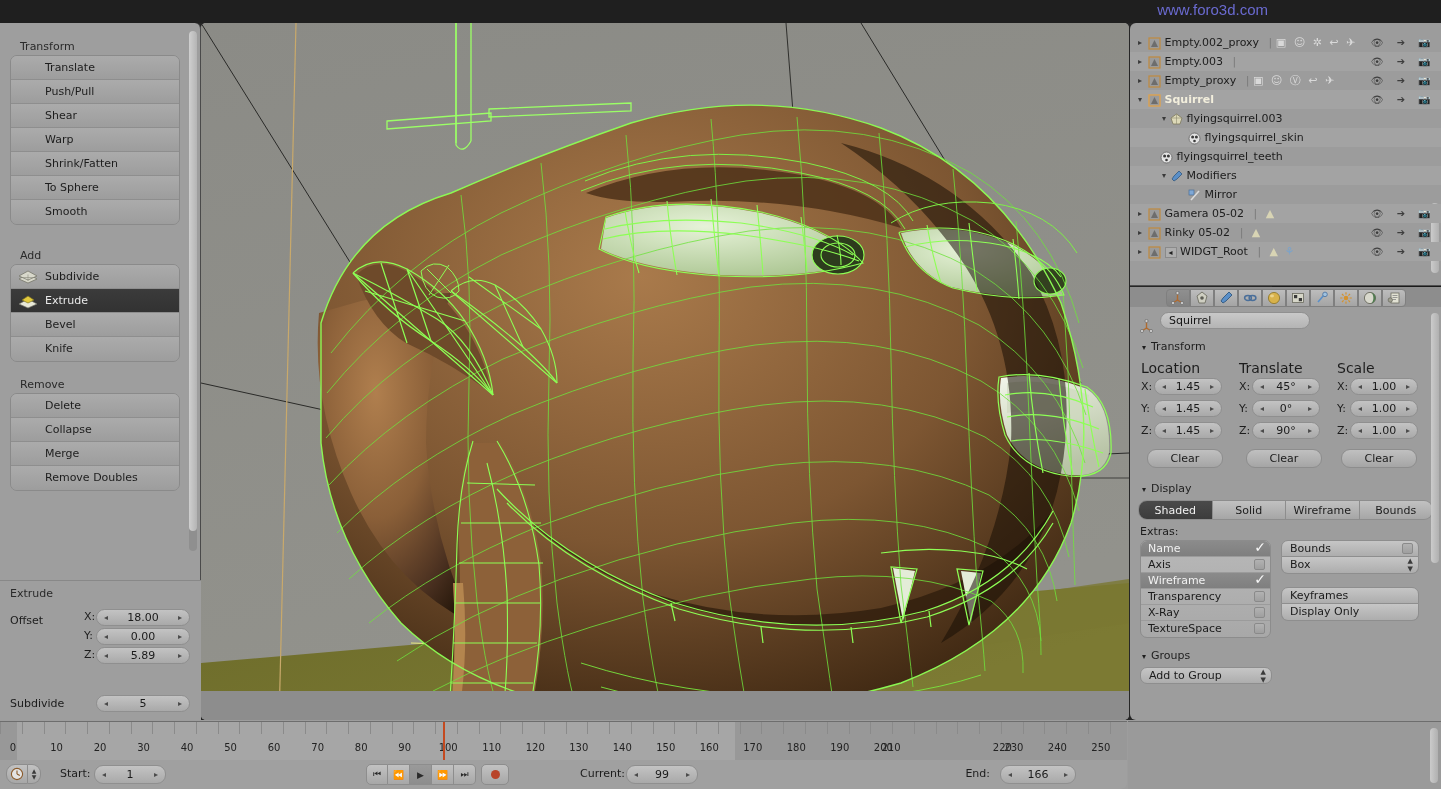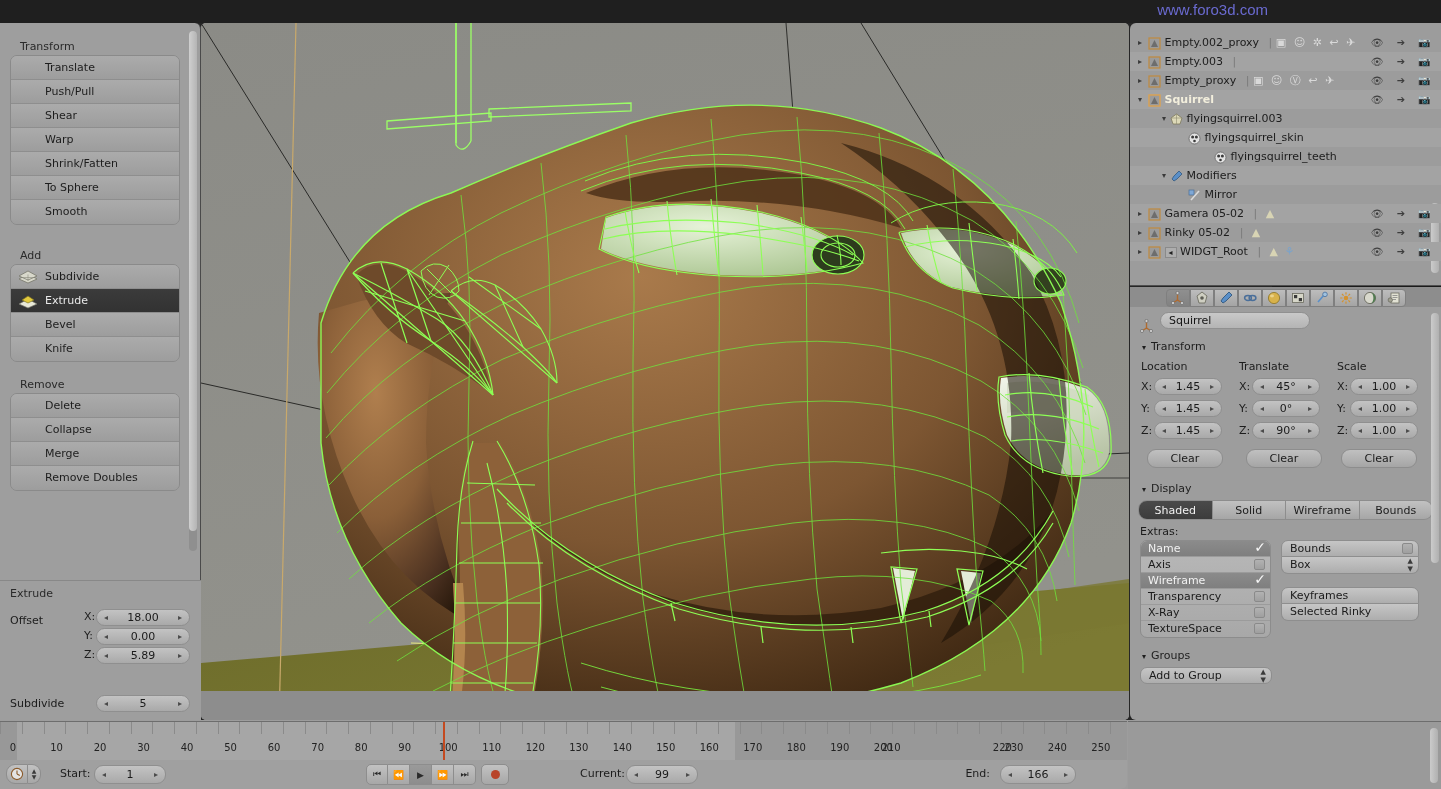--- a/index.html
+++ b/index.html
@@ -156,21 +156,21 @@
   }
   .pn-head b { font-size: 8px; margin-right: 5px; }
 
   .objname {
     position: relative; margin: 4px 8px 2px 30px; height: 17px;
     background: linear-gradient(#c9c9c9,#b4b4b4);
     border: 1px solid #909090; border-radius: 9px;
     font-size: 11px; color: #141414; line-height: 15px; padding-left: 8px;
   }
 
-  .colhead { font-size: 11px; color: #1d1d1d; }
+  .colhead { font-size: 14px; color: #1d1d1d; }
   .axlabel { font-size: 11px; color: #1d1d1d; }
 
   .segbar { display: flex; margin: 2px 8px; }
   .seg {
     flex: 1; height: 20px; line-height: 19px; text-align: center;
     font-size: 11px; color: #1c1c1c;
     background: linear-gradient(#c1c1c1,#a6a6a6);
     border: 1px solid #8d8d8d; border-left: none;
     cursor: default;
   }
@@ -646,21 +646,21 @@
     <div class="ol-row alt" style="padding-left:58px">
       <svg class="ic" width="13" height="13" viewBox="0 0 13 13">
         <circle cx="6.5" cy="6.5" r="5.5" fill="#e4e4e4" stroke="#6c6c6c" stroke-width="0.9"></circle>
         <circle cx="4.6" cy="5" r="1.5" fill="#3a3a3a"></circle>
           <circle cx="8.4" cy="5" r="1.5" fill="#3a3a3a"></circle>
         <circle cx="6.5" cy="9" r="1.3" fill="#3a3a3a"></circle>
       </svg>
       <span class="ol-name">flyingsquirrel_skin</span>
     </div>
 
-    <div class="ol-row" style="padding-left:84px">
+    <div class="ol-row" style="padding-left:30px">
       <svg class="ic" width="13" height="13" viewBox="0 0 13 13">
         <circle cx="6.5" cy="6.5" r="5.5" fill="#e4e4e4" stroke="#6c6c6c" stroke-width="0.9"></circle>
         <circle cx="4.6" cy="5" r="1.5" fill="#3a3a3a"></circle>
           <circle cx="8.4" cy="5" r="1.5" fill="#3a3a3a"></circle>
         <circle cx="6.5" cy="9" r="1.3" fill="#3a3a3a"></circle>
       </svg>
       <span class="ol-name">flyingsquirrel_teeth</span>
     </div>
 
     <div class="ol-row alt" style="padding-left:40px">
@@ -931,21 +931,21 @@
           <span>Bounds</span>
           <span class="cbox" style="top:2px"></span>
         </div>
         <div class="dropdown" style="border-top:none;border-radius:0 0 7px 7px">
           <span>Box</span>
           <span class="ud">▲<br>▼</span>
         </div>
       </div>
       <div style="position:absolute;left:151px;top:47px;width:138px">
         <div class="flatbtn" style="border-top-left-radius:7px;border-top-right-radius:7px">Keyframes</div>
-        <div class="flatbtn" style="border-top:none;border-radius:0 0 7px 7px">Selected Rinky</div>
+        <div class="flatbtn" style="border-top:none;border-radius:0 0 7px 7px">Display Only</div>
       </div>
     </div>
 
     <div class="pn-head" style="padding-top:5px">
       <b>▾</b><span>Groups</span>
     </div>
     <div class="dropdown" style="margin:2px 10px;width:132px;border-radius:7px">
       <span>Add to Group</span>
       <span class="ud">▲<br>▼</span>
     </div>

